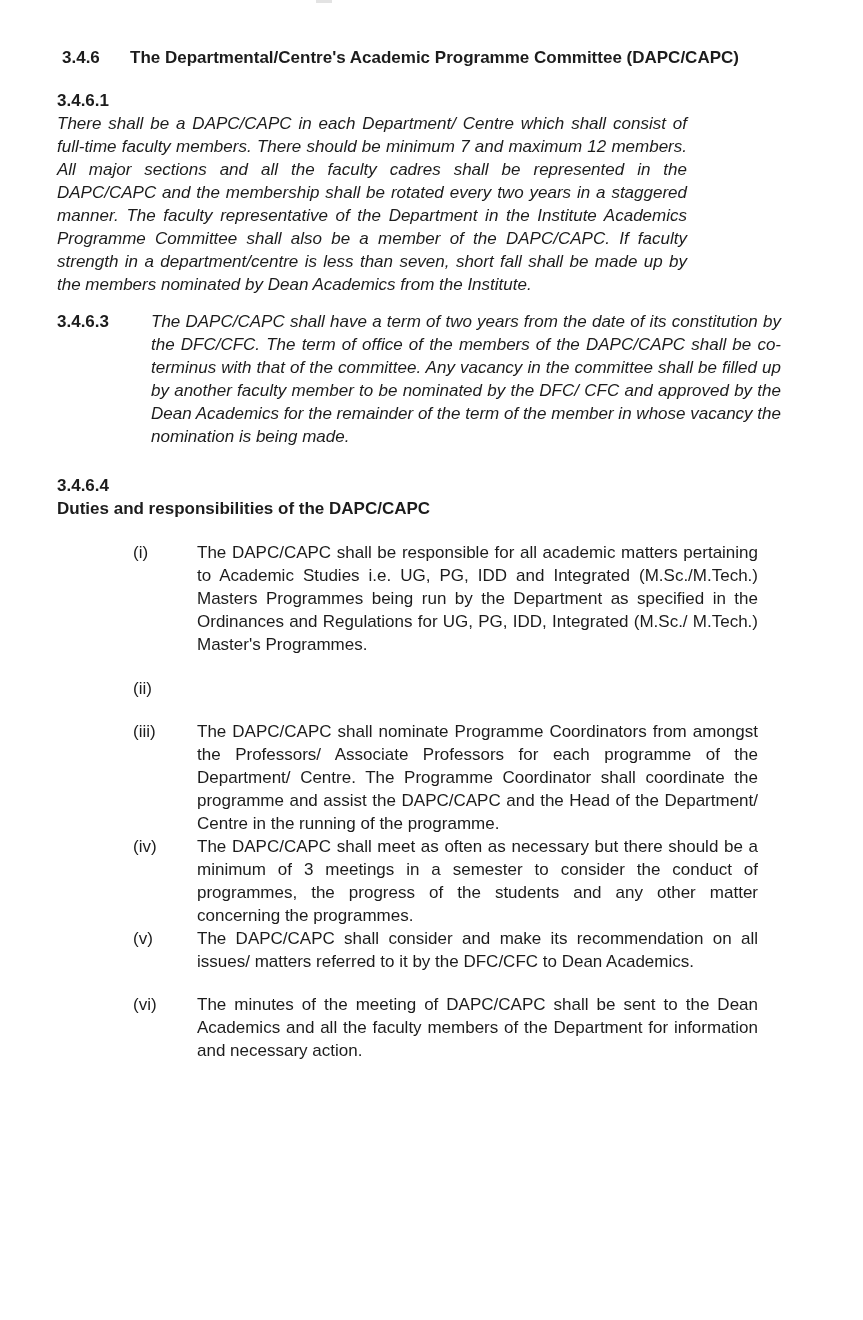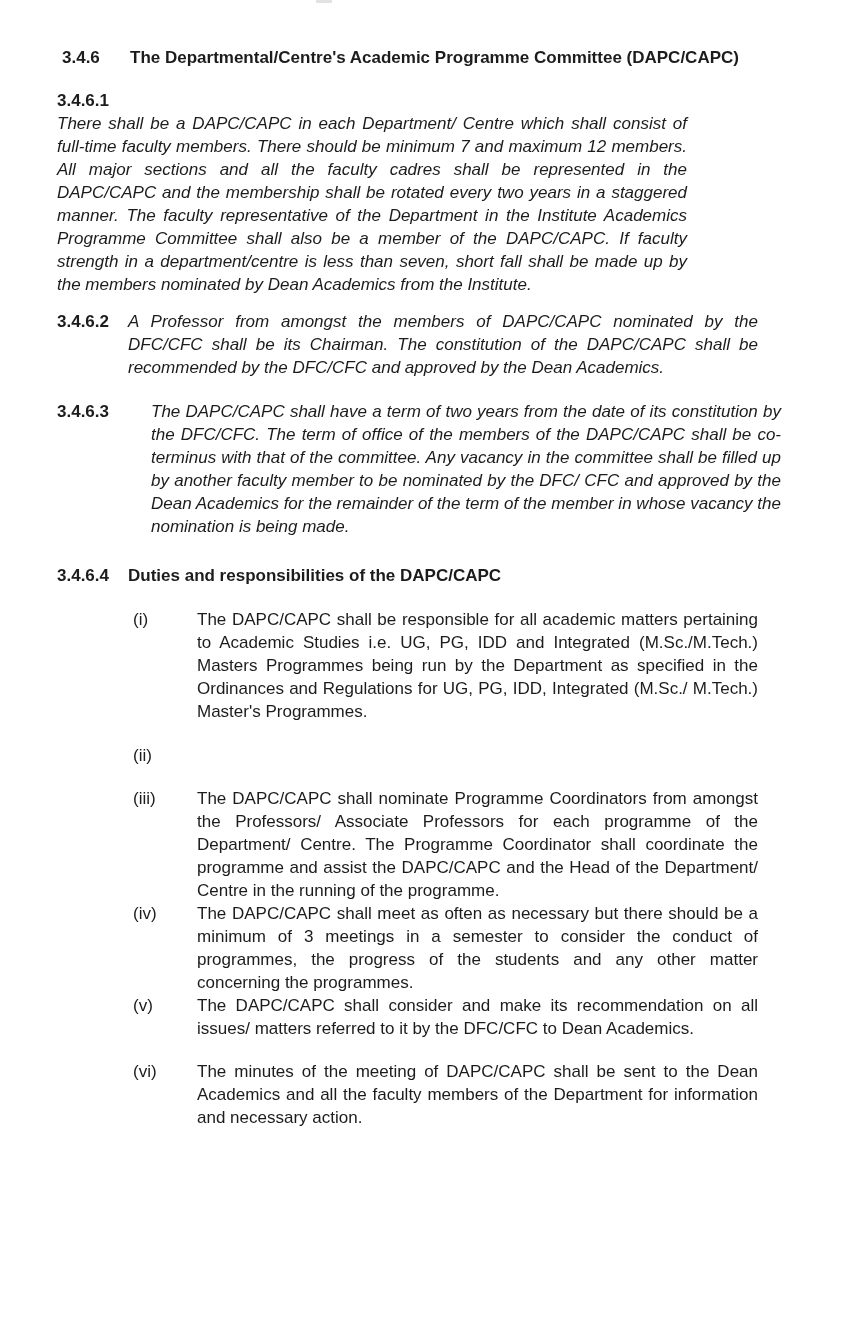--- a/index.html
+++ b/index.html
@@ -65,20 +65,21 @@
     font-style: italic;
   }
   .clause-1 { margin-bottom: 14px; flex-direction: column; }
   .clause-2 { margin-bottom: 21px; }
   .clause-3 { margin-bottom: 26px; gap: 23px; }
   
   .subheading {
     margin-left: 57px;
     font-weight: bold;
     margin-bottom: 4px;
+    flex-direction: column;
   }
   .subheading .num {
     width: 71px;
     flex-shrink: 0;
   }
   .subheading .txt {
     width: 630px;
   }
   
   .duty {
@@ -109,24 +110,20 @@
   <div class="row heading">
     <span class="num">3.4.6</span>
     <span class="txt">The Departmental/Centre's Academic Programme Committee (DAPC/CAPC)</span>
   </div>
 
   <div class="row clause clause-1">
     <span class="num">3.4.6.1</span>
     <span class="txt">There shall be a DAPC/CAPC in each Department/ Centre which shall consist of full-time faculty members. There should be minimum 7 and maximum 12 members. All major sections and all the faculty cadres shall be represented in the DAPC/CAPC and the membership shall be rotated every two years in a staggered manner. The faculty representative of the Department in the Institute Academics Programme Committee shall also be a member of the DAPC/CAPC. If faculty strength in a department/centre is less than seven, short fall shall be made up by the members nominated by Dean Academics from the Institute.</span>
   </div>
 
-  <div class="row clause clause-2">
-    <span class="num">3.4.6.2</span>
-    <span class="txt">A Professor from amongst the members of DAPC/CAPC nominated by the DFC/CFC shall be its Chairman. The constitution of the DAPC/CAPC shall be recommended by the DFC/CFC and approved by the Dean Academics.</span>
-  </div>
 
   <div class="row clause clause-3">
     <span class="num">3.4.6.3</span>
     <span class="txt">The DAPC/CAPC shall have a term of two years from the date of its constitution by the DFC/CFC. The term of office of the members of the DAPC/CAPC shall be co-terminus with that of the committee. Any vacancy in the committee shall be filled up by another faculty member to be nominated by the DFC/ CFC and approved by the Dean Academics for the remainder of the term of the member in whose vacancy the nomination is being made.</span>
   </div>
 
   <div class="row subheading">
     <span class="num">3.4.6.4</span>
     <span class="txt">Duties and responsibilities of the DAPC/CAPC</span>
   </div>

